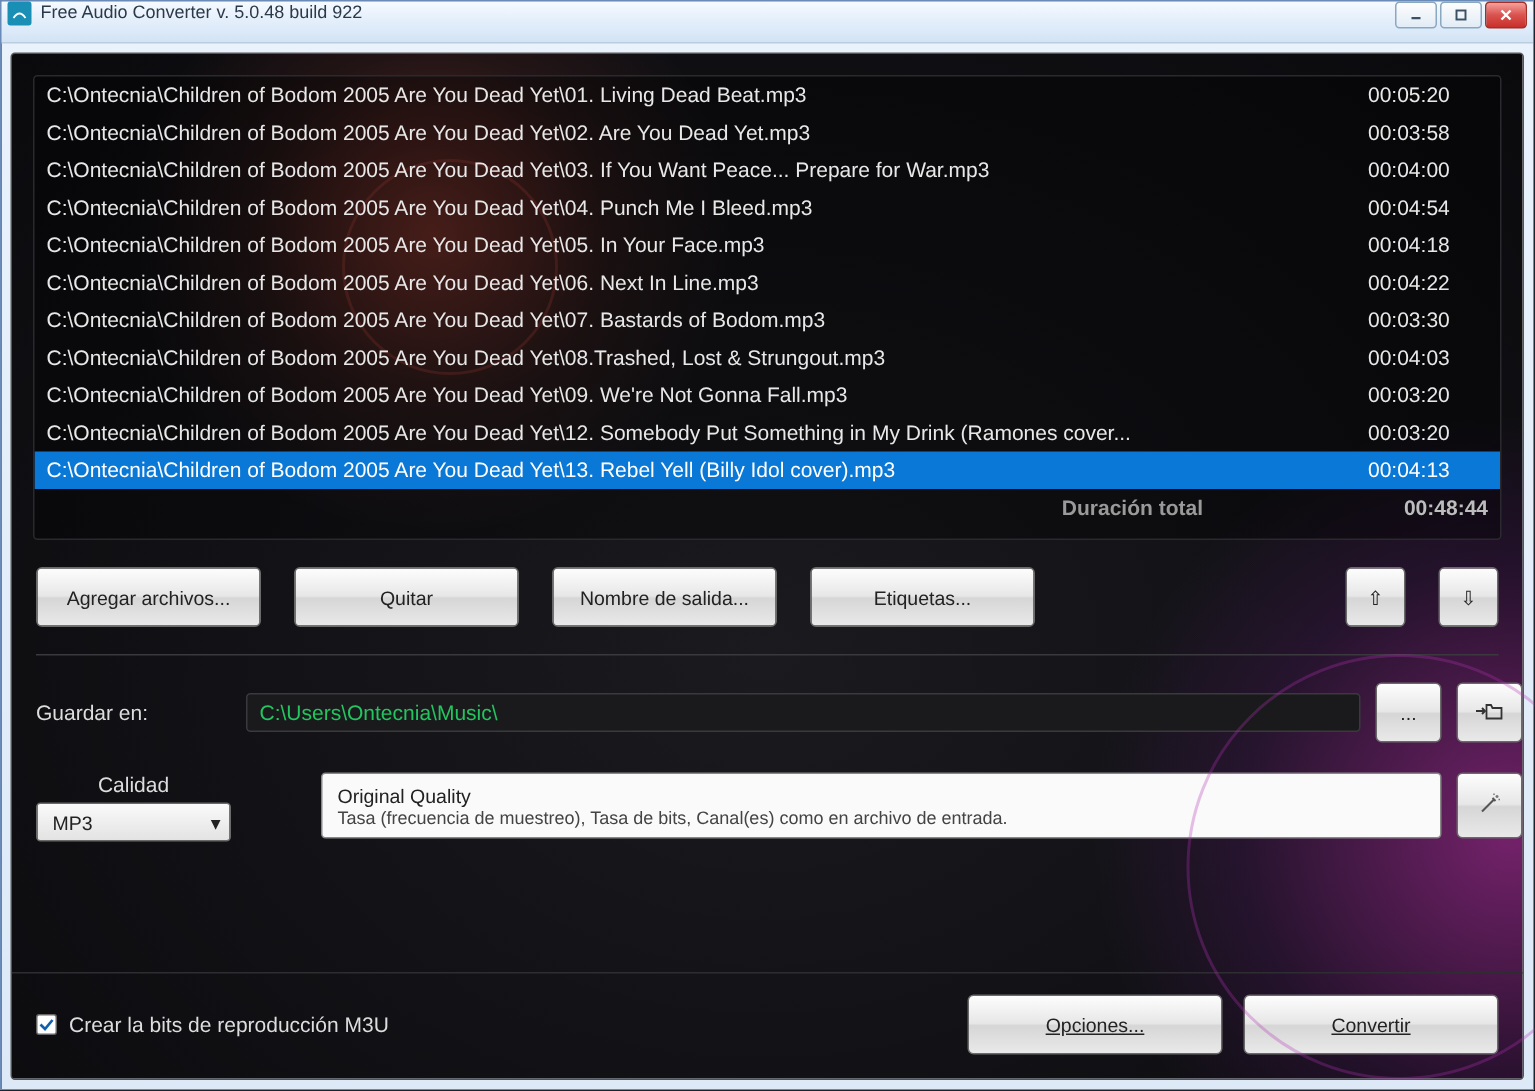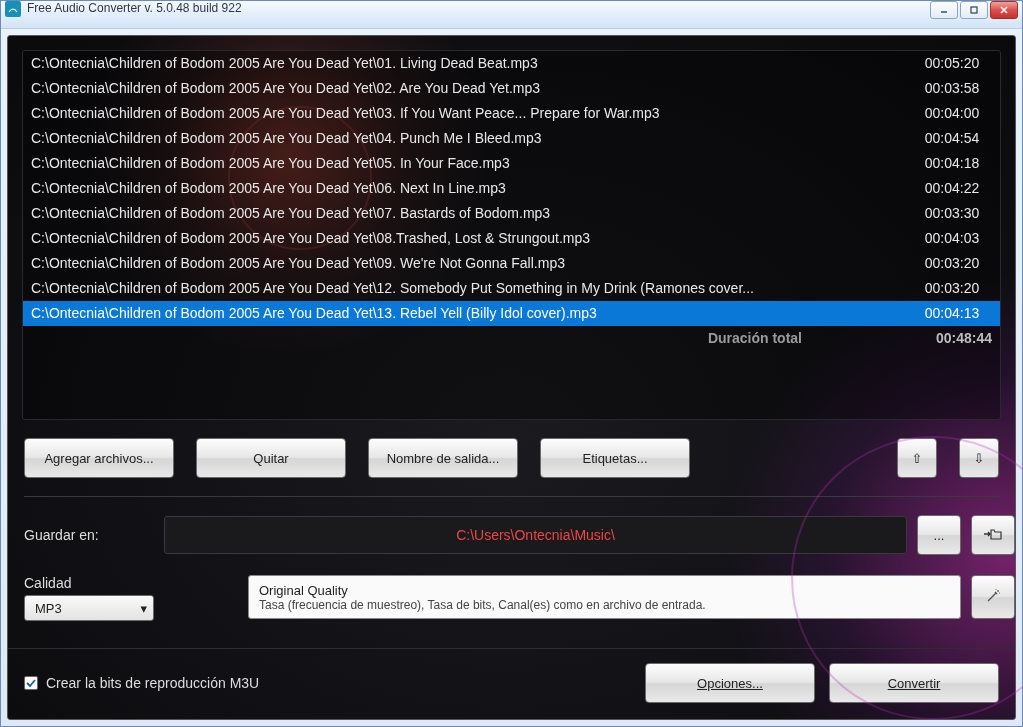--- a/index.html
+++ b/index.html
@@ -82,35 +82,35 @@
   border: 2px solid rgba(180,50,180,0.3);
   border-radius: 50%;
   pointer-events: none;
 }
 
 .file-list {
   margin: 14px 14px 4px 14px;
   border: 1px solid #2a2a2e;
   background: rgba(0,0,0,0.35);
   border-radius: 3px;
-  height: 370px;
+  height: 310px;
   overflow: hidden;
   position: relative;
 }
 .file-row {
   display: flex;
   padding: 2px 8px;
   font-size: 14px;
   line-height: 21px;
   color: #e8e8e8;
   cursor: pointer;
 }
 .file-row.selected { background: #0a78d6; color: #fff; }
 .file-path { flex: 1; white-space: nowrap; overflow: hidden; text-overflow: ellipsis; }
-.file-dur { width: 80px; text-align: center; }
+.file-dur { width: 80px; text-align: left; }
 .total-row {
   display: flex;
   padding: 4px 8px 2px 8px;
   color: #9a9a9a;
   font-weight: 600;
   font-size: 14px;
 }
 .total-row .lbl { flex: 1; text-align: right; padding-right: 110px; }
 .total-row .val { width: 80px; text-align: right; color: #bdbdbd; }
 
@@ -142,28 +142,27 @@
 .settings {
   padding: 18px 0 8px 16px;
   display: flex;
   flex-direction: column;
   gap: 20px;
 }
 .row { display: flex; align-items: center; gap: 10px; }
 .label { width: 130px; color: #ddd; font-size: 14px; }
 .path-input {
   flex: 1;
-  height: 38px;
+  height: 26px;
   background: #1a1a1d;
   border: 1px solid #3a3a3e;
   border-radius: 3px;
-  color: #ef4444;
+  color: #22c55e;
   padding: 0 8px;
   font-size: 14px;
-  text-align: center;
 }
 .btn.icon { min-width: 44px; width: 44px; }
 .select {
   width: 130px;
   height: 26px;
   background: linear-gradient(180deg, #fafafa 0%, #e3e3e3 100%);
   border: 1px solid #6a6a6a;
   border-radius: 3px;
   display: flex;
   align-items: center;
@@ -177,25 +176,24 @@
   height: 44px;
   background: #fafafa;
   border: 1px solid #888;
   border-radius: 3px;
   color: #222;
   padding: 4px 10px;
   font-size: 13px;
   display: flex;
   flex-direction: column;
   justify-content: center;
-  margin-left: 34px;
 }
 .quality-box .q1 { font-size: 13px; }
 .quality-box .q2 { font-size: 12px; color: #444; }
-.rows-stack { display:flex; flex-direction:column; gap: 4px; }
+.rows-stack { display:flex; flex-direction:column; gap: 4px; align-items: center; }
 
 .bottom {
   margin-top: auto;
   padding: 14px 16px 16px 16px;
   display: flex;
   align-items: center;
   border-top: 1px solid #2e2e32;
 }
 .checkbox {
   width: 14px; height: 14px;

